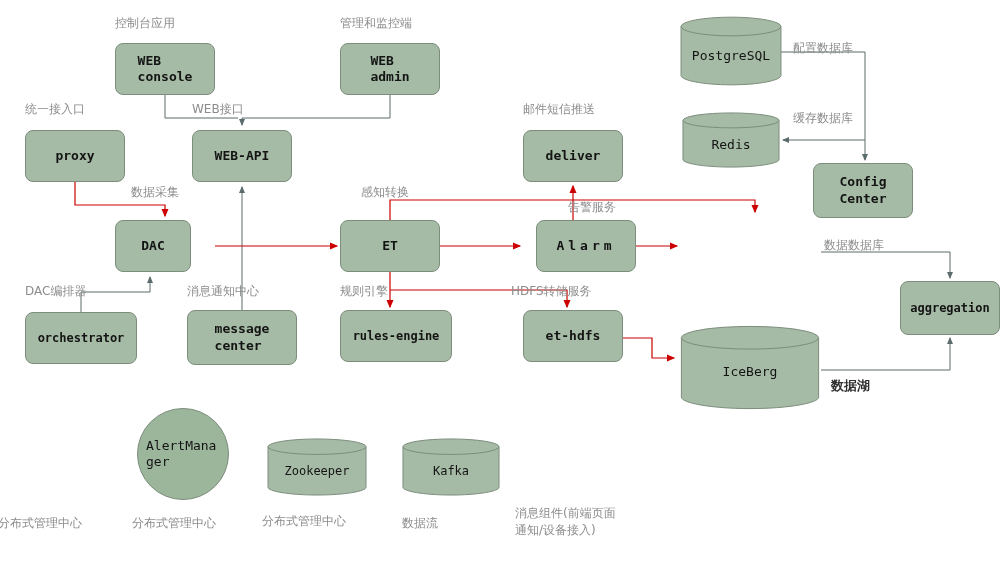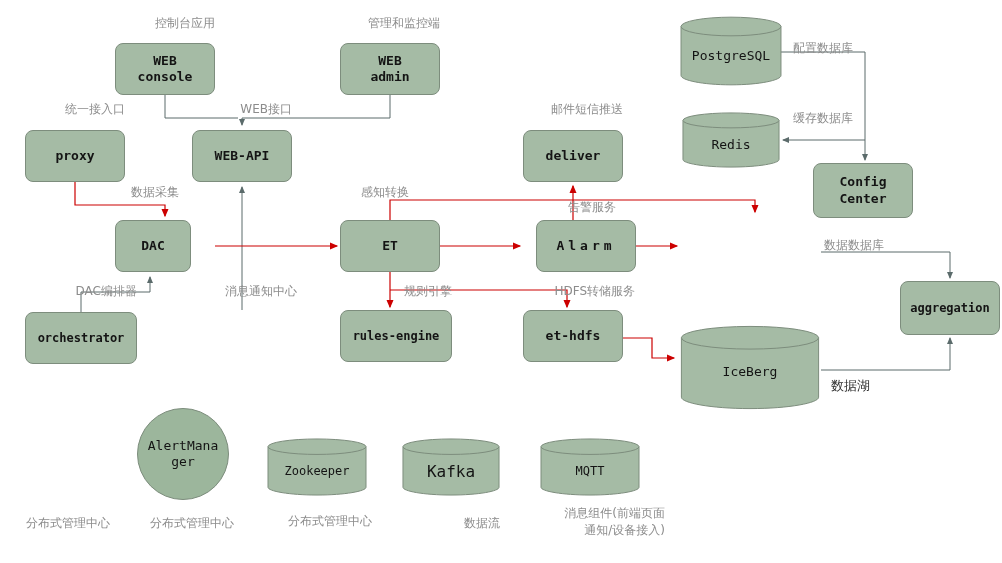--- a/index.html
+++ b/index.html
@@ -8,21 +8,21 @@
     font-family:"DejaVu Sans",sans-serif;overflow:hidden;
   }
   .edges{position:absolute;left:0;top:0;pointer-events:none;}
   path.gray{stroke:var(--gray-line,#5b6b6b);stroke-width:1;fill:none;}
   path.red{stroke:var(--red,#cc0000);stroke-width:1.2;fill:none;}
   .mk-red{fill:var(--red,#cc0000);}
   .mk-gray{fill:var(--gray-line,#5b6b6b);}
 
   .node{
     position:absolute;display:flex;align-items:center;justify-content:center;
-    text-align:center;color:#141414;white-space:pre-line;box-sizing:border-box;
+    text-align:left;color:#141414;white-space:pre-line;box-sizing:border-box;
     font-family:"DejaVu Sans Mono","Liberation Mono",monospace;line-height:1.25;
   }
   .box{
     background:var(--node-fill,#a5bba5);
     border:1px solid var(--node-border,#7d8d7d);
     border-radius:8px;font-weight:700;font-size:13px;
   }
   .alarm-spacing{letter-spacing:4px;margin-left:13px;}
   .circle{
     border-radius:50%;
@@ -34,26 +34,26 @@
   .cyl svg{position:absolute;left:0;top:0;width:100%;height:100%;}
   .cyl-body,.cyl-top{fill:var(--node-fill,#a5bba5);stroke:var(--node-border,#7d8d7d);}
   .cyl .lbl{
     position:absolute;left:0;right:0;top:0;bottom:0;
     display:flex;align-items:center;justify-content:center;
     font-family:"DejaVu Sans Mono","Liberation Mono",monospace;
     font-size:13px;color:#141414;padding-top:8px;
   }
   .caption{
     position:absolute;font-size:12px;color:var(--caption,#8c8c8c);
-    text-align:right;white-space:pre-line;line-height:1.4;
+    text-align:left;white-space:pre-line;line-height:1.4;
   }
   .edge-label{
     position:absolute;font-size:12px;color:var(--caption,#8c8c8c);white-space:nowrap;
   }
-  .edge-label.strong{color:#2f2f2f;font-weight:400;font-size:13px;}
+  .edge-label.strong{color:#2f2f2f;font-weight:700;font-size:13px;}
 </style>
 </head>
 <body>
 
 <div class="stage">
 
   <svg class="edges" width="1002" height="563">
     <defs>
       <marker id="mg" markerWidth="9" markerHeight="9" refX="6" refY="3" orient="auto">
         <path d="M0,0 L7,3 L0,6 Z" class="mk-gray"></path>
@@ -87,20 +87,22 @@
 console</span></div>
   <div class="node box" style="left:340px;top:43px;width:100px;height:52px"><span>WEB
 admin</span></div>
   <div class="node box" style="left:25px;top:130px;width:100px;height:52px"><span>proxy</span></div>
   <div class="node box" style="left:192px;top:130px;width:100px;height:52px"><span>WEB-API</span></div>
   <div class="node box" style="left:523px;top:130px;width:100px;height:52px"><span>deliver</span></div>
   <div class="node box" style="left:115px;top:220px;width:76px;height:52px"><span>DAC</span></div>
   <div class="node box" style="left:340px;top:220px;width:100px;height:52px"><span>ET</span></div>
   <div class="node box alarm-spacing" style="left:523px;top:220px;width:100px;height:52px"><span>Alarm</span></div>
   <div class="node box" style="left:25px;top:312px;width:112px;height:52px;font-size:12px"><span>orchestrator</span></div>
+  <div class="node box" style="left:187px;top:310px;width:110px;height:55px"><span>message
+center</span></div>
   <div class="node box" style="left:340px;top:310px;width:112px;height:52px;font-size:12px"><span>rules-engine</span></div>
   <div class="node box" style="left:523px;top:310px;width:100px;height:52px"><span>et-hdfs</span></div>
   <div class="node box" style="left:813px;top:163px;width:100px;height:55px"><span>Config
 Center</span></div>
   <div class="node box" style="left:900px;top:281px;width:100px;height:54px;font-size:12px"><span>aggregation</span></div>
 
   <div class="cyl" style="left:680px;top:16px;width:102px;height:70px">
     <svg viewBox="0 0 100 60" preserveAspectRatio="none">
       <path class="cyl-body" vector-effect="non-scaling-stroke" d="M1,9 L1,51 C1,55 22,59 50,59 C78,59 99,55 99,51 L99,9"></path>
       <ellipse class="cyl-top" vector-effect="non-scaling-stroke" cx="50" cy="9" rx="49" ry="8"></ellipse>
@@ -126,28 +128,21 @@
       <path class="cyl-body" vector-effect="non-scaling-stroke" d="M1,9 L1,51 C1,55 22,59 50,59 C78,59 99,55 99,51 L99,9"></path>
       <ellipse class="cyl-top" vector-effect="non-scaling-stroke" cx="50" cy="9" rx="49" ry="8"></ellipse>
     </svg>
     <span class="lbl" style="font-size:12px">Zookeeper</span>
   </div>
   <div class="cyl" style="left:402px;top:438px;width:98px;height:58px">
     <svg viewBox="0 0 100 60" preserveAspectRatio="none">
       <path class="cyl-body" vector-effect="non-scaling-stroke" d="M1,9 L1,51 C1,55 22,59 50,59 C78,59 99,55 99,51 L99,9"></path>
       <ellipse class="cyl-top" vector-effect="non-scaling-stroke" cx="50" cy="9" rx="49" ry="8"></ellipse>
     </svg>
-    <span class="lbl" style="font-size:16px">Kafka</span>
-  </div>
-  <div class="cyl" style="left:540px;top:438px;width:100px;height:58px">
-    <svg viewBox="0 0 100 60" preserveAspectRatio="none">
-      <path class="cyl-body" vector-effect="non-scaling-stroke" d="M1,9 L1,51 C1,55 22,59 50,59 C78,59 99,55 99,51 L99,9"></path>
-      <ellipse class="cyl-top" vector-effect="non-scaling-stroke" cx="50" cy="9" rx="49" ry="8"></ellipse>
-    </svg>
-    <span class="lbl" style="font-size:12px">MQTT</span>
+    <span class="lbl" style="font-size:12px">Kafka</span>
   </div>
 
   <div class="node circle" style="left:137px;top:408px;width:92px;height:92px"><span>AlertManager</span></div>
 
   <div class="caption" style="left:115px;top:15px;width:100px">控制台应用</div>
   <div class="caption" style="left:340px;top:15px;width:100px">管理和监控端</div>
   <div class="caption" style="left:25px;top:101px;width:100px">统一接入口</div>
   <div class="caption" style="left:192px;top:101px;width:100px">WEB接口</div>
   <div class="caption" style="left:523px;top:101px;width:100px">邮件短信推送</div>
   <div class="caption" style="left:25px;top:283px;width:112px">DAC编排器</div>

